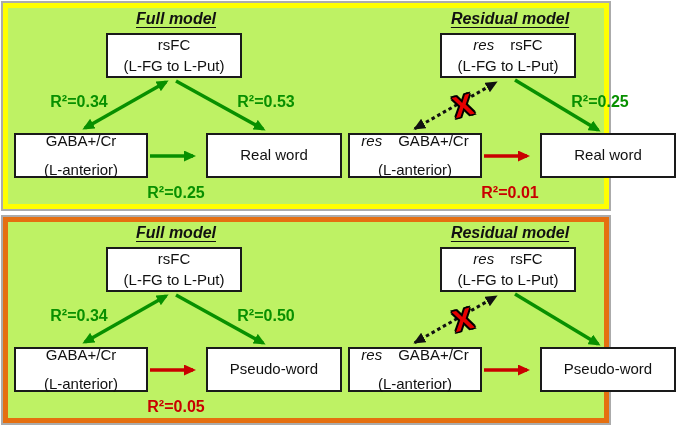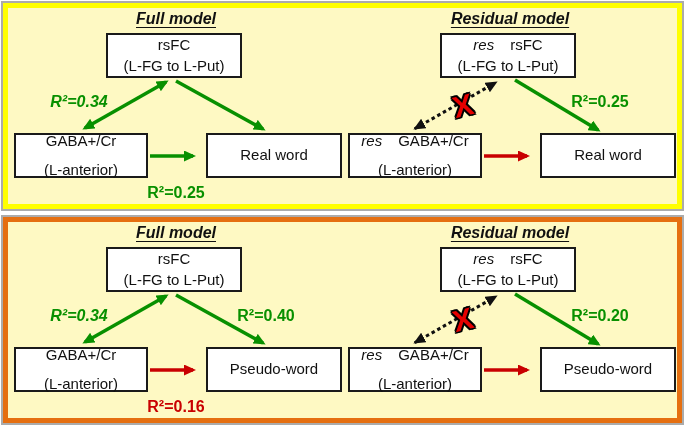--- a/index.html
+++ b/index.html
@@ -1,37 +1,37 @@
 <!DOCTYPE html>
 <html><head>
 <meta charset="utf-8">
 <style>
   html,body{margin:0;padding:0;background:#fff;}
   .figure{position:relative;width:685px;height:426px;background:#fff;overflow:hidden;
           font-family:"Liberation Sans",sans-serif;color:#111;}
-  .panel{position:absolute;left:3px;width:679px;height:206px;box-sizing:border-box;
-         background:#fef9c3;border:5px solid;outline:2px solid #ababab;}
+  .panel{position:absolute;left:3px;width:606px;height:206px;box-sizing:border-box;
+         background:#bef264;border:5px solid;outline:2px solid #ababab;}
   .panel-top{top:3px;border-color:#FFFF00;}
   .panel-bottom{top:217px;border-color:#E56F10;}
   .diag{position:absolute;top:1px;width:334px;height:194px;}
   .d-left{left:1px;}
   .d-right{left:335px;}
   .title{position:absolute;top:1px;left:0;right:0;text-align:center;
          font-style:italic;font-weight:bold;font-size:16px;
          text-decoration:underline;text-underline-offset:3px;}
   .nbox{position:absolute;box-sizing:border-box;border:2px solid #1a1a1a;background:#fff;
         display:flex;flex-direction:column;align-items:center;justify-content:center;
         font-size:15px;line-height:1.35;text-align:center;}
   .box-top{left:97px;top:24px;width:136px;height:45px;}
   .box-left{left:5px;top:124px;width:134px;height:45px;gap:8px;}
   .box-right{left:191px;top:124px;width:136px;height:45px;margin-left:6px;}
   .prefix{font-style:italic;}
   .prefix:not(:empty){margin-right:16px;}
   .r2{position:absolute;font-weight:bold;font-size:16px;text-align:center;}
-  .lbl-left{left:15px;top:84px;width:110px;font-style:italic;}
+  .lbl-left{left:15px;top:84px;width:110px;}
   .lbl-right{left:202px;top:84px;width:110px;}
   .lbl-bottom{left:110px;top:175px;width:114px;}
   .green{color:#089000;}
   .red{color:#C90000;}
   .arrows{position:absolute;left:0;top:0;width:334px;height:195px;}
   .x-mark{position:absolute;left:102px;top:79px;width:36px;height:36px;text-align:center;
           font-size:30px;font-weight:800;line-height:36px;color:#E60000;
           transform:rotate(-14deg);
           text-shadow:-1.5px -1.5px 0 #000,1.5px -1.5px 0 #000,-1.5px 1.5px 0 #000,
                       1.5px 1.5px 0 #000,-1.5px 0 0 #000,1.5px 0 0 #000,
@@ -71,20 +71,21 @@
         <div>(L-FG to L-Put)</div>
       </div>
       <div class="nbox box-left">
         <div><span class="prefix"></span><span>GABA+/Cr</span></div>
         <div>(L-anterior)</div>
       </div>
       <div class="nbox box-right">
         <div>Real word</div>
       </div>
       <div class="r2 lbl-left green">R²=0.34</div>
+      <div class="r2 lbl-right green">R²=0.53</div>
       <div class="r2 lbl-bottom green">R²=0.25</div>
     </div>
 
     <div class="diag d-right">
       <svg class="arrows" viewBox="0 0 334 195">
         <line x1="73" y1="119" x2="152" y2="74" stroke-width="3" stroke-dasharray="0.5 6" stroke-linecap="square" marker-start="url(#mK)" marker-end="url(#mK)" stroke="#111111"></line>
         <line x1="172" y1="71" x2="255" y2="121" stroke-width="3.5" marker-end="url(#mG)" stroke="#089000"></line>
         <line x1="141" y1="147" x2="184" y2="147" stroke-width="3.5" marker-end="url(#mR)" stroke="#C90000"></line>
       </svg>
       <div class="x-mark">X</div>
@@ -94,20 +95,21 @@
         <div>(L-FG to L-Put)</div>
       </div>
       <div class="nbox box-left">
         <div><span class="prefix">res</span><span>GABA+/Cr</span></div>
         <div>(L-anterior)</div>
       </div>
       <div class="nbox box-right">
         <div>Real word</div>
       </div>
       <div class="r2 lbl-right green">R²=0.25</div>
+      <div class="r2 lbl-bottom red">R²=0.01</div>
     </div>
   </div>
 
   <div class="panel panel-bottom">
 
     <div class="diag d-left">
       <svg class="arrows" viewBox="0 0 334 195">
         <line x1="76" y1="119" x2="157" y2="73" stroke-width="3.5" marker-start="url(#mG)" marker-end="url(#mG)" stroke="#089000"></line>
         <line x1="167" y1="72" x2="254" y2="120" stroke-width="3.5" marker-end="url(#mG)" stroke="#089000"></line>
         <line x1="141" y1="147" x2="184" y2="147" stroke-width="3.5" marker-end="url(#mR)" stroke="#C90000"></line>
@@ -118,22 +120,22 @@
         <div>(L-FG to L-Put)</div>
       </div>
       <div class="nbox box-left">
         <div><span class="prefix"></span><span>GABA+/Cr</span></div>
         <div>(L-anterior)</div>
       </div>
       <div class="nbox box-right">
         <div>Pseudo-word</div>
       </div>
       <div class="r2 lbl-left green">R²=0.34</div>
-      <div class="r2 lbl-right green">R²=0.40</div>
-      <div class="r2 lbl-bottom red">R²=0.16</div>
+      <div class="r2 lbl-right green">R²=0.50</div>
+      <div class="r2 lbl-bottom red">R²=0.05</div>
     </div>
 
     <div class="diag d-right">
       <svg class="arrows" viewBox="0 0 334 195">
         <line x1="73" y1="119" x2="152" y2="74" stroke-width="3" stroke-dasharray="0.5 6" stroke-linecap="square" marker-start="url(#mK)" marker-end="url(#mK)" stroke="#111111"></line>
         <line x1="172" y1="71" x2="255" y2="121" stroke-width="3.5" marker-end="url(#mG)" stroke="#089000"></line>
         <line x1="141" y1="147" x2="184" y2="147" stroke-width="3.5" marker-end="url(#mR)" stroke="#C90000"></line>
       </svg>
       <div class="x-mark">X</div>
       <div class="title">Residual model</div>
@@ -141,17 +143,16 @@
         <div><span class="prefix">res</span><span>rsFC</span></div>
         <div>(L-FG to L-Put)</div>
       </div>
       <div class="nbox box-left">
         <div><span class="prefix">res</span><span>GABA+/Cr</span></div>
         <div>(L-anterior)</div>
       </div>
       <div class="nbox box-right">
         <div>Pseudo-word</div>
       </div>
-      <div class="r2 lbl-right green">R²=0.20</div>
     </div>
   </div>
 
 </div>
 
 </body></html>

